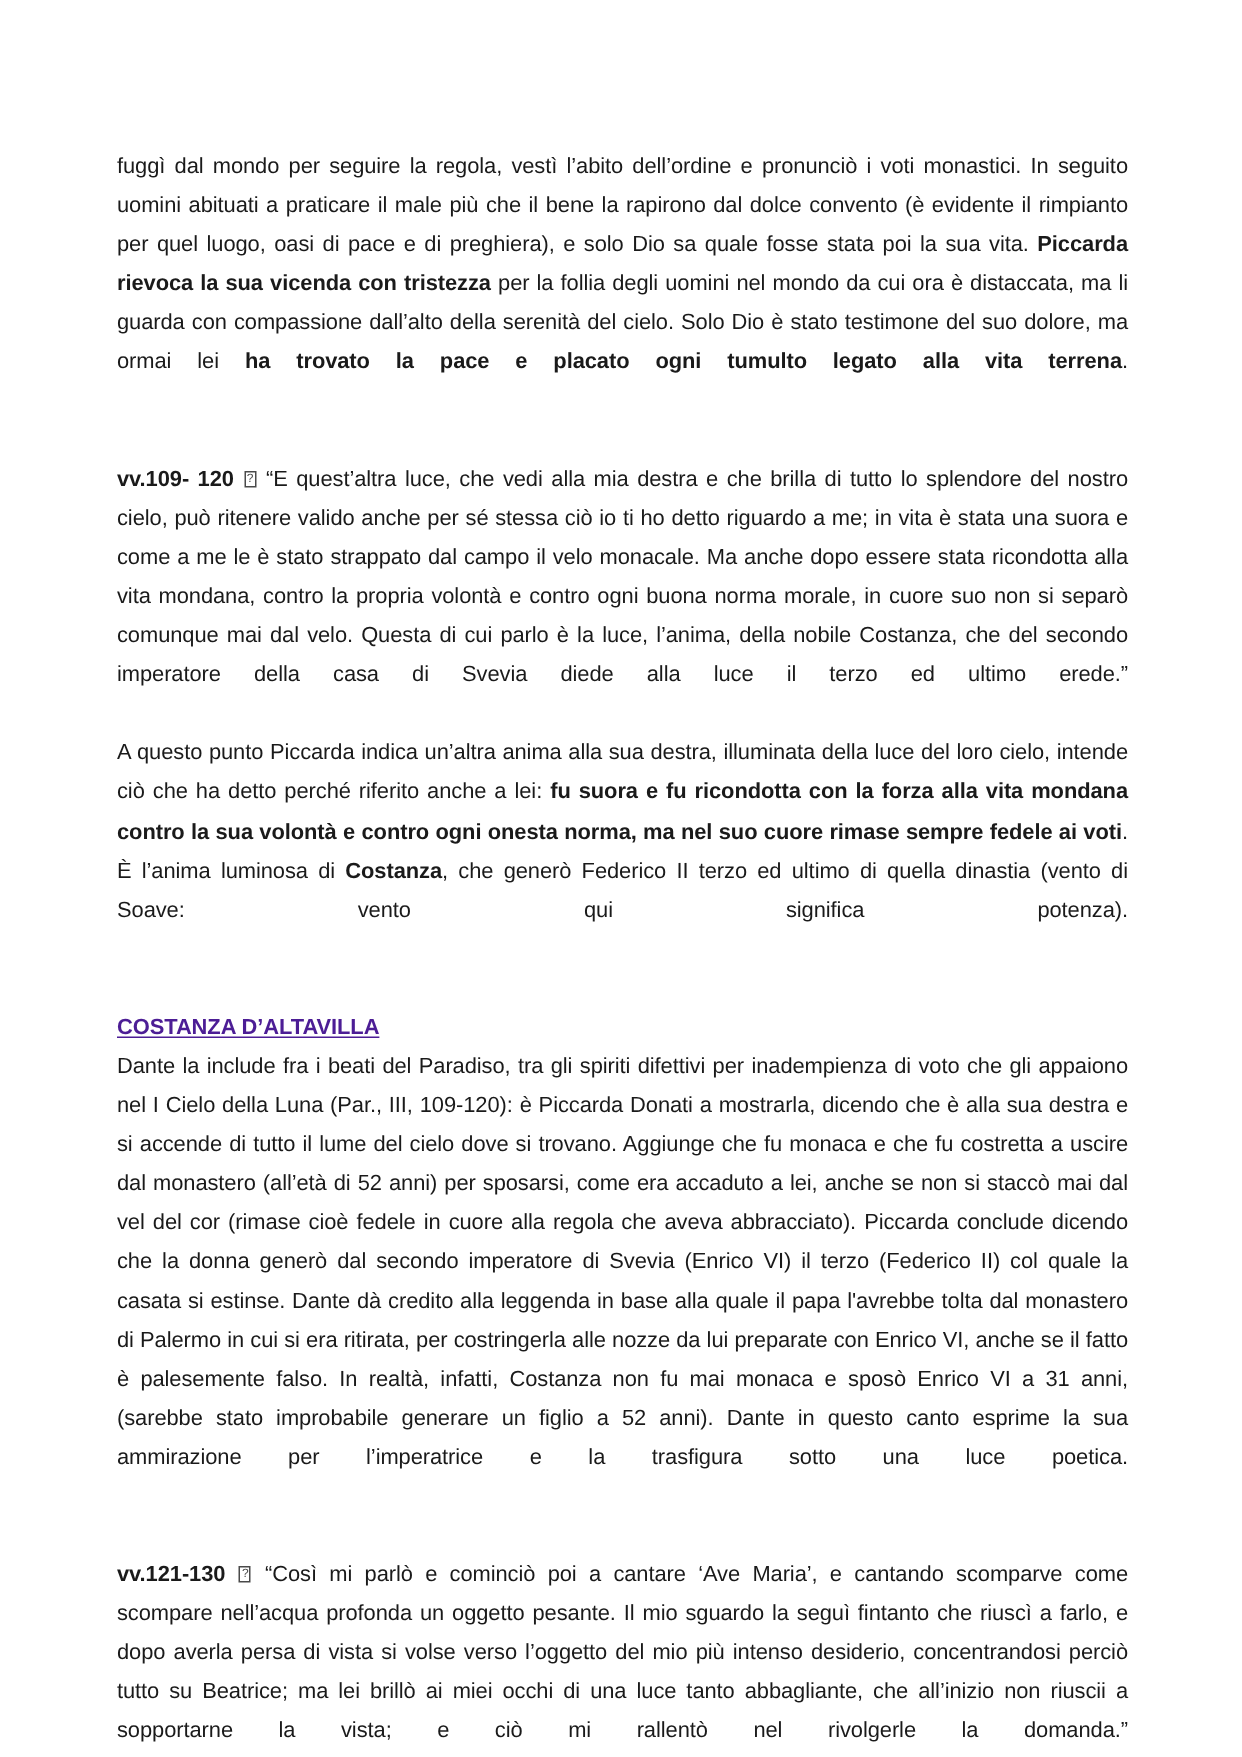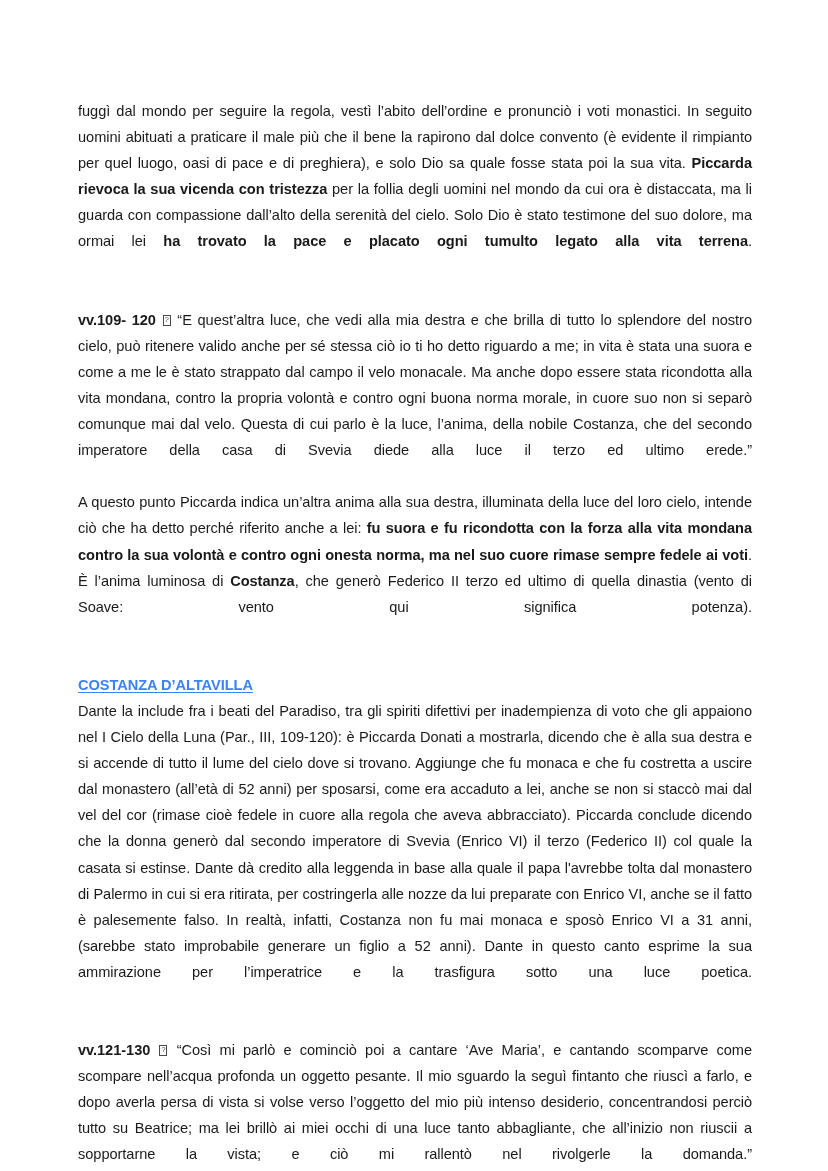--- a/index.html
+++ b/index.html
@@ -53,21 +53,21 @@
   }
 
   .heading {
     margin: 0;
     font-size: 14.6px;
     line-height: 26.1px;
     font-weight: bold;
     text-decoration: underline;
     text-underline-offset: 2px;
     letter-spacing: -0.05px;
-    color: #3b82f6;
+    color: #4c1d95;
   }
 
   b, .b {
     font-weight: bold;
   }
 
   .tofu {
     display: inline-block;
     width: 8px;
     height: 11px;

